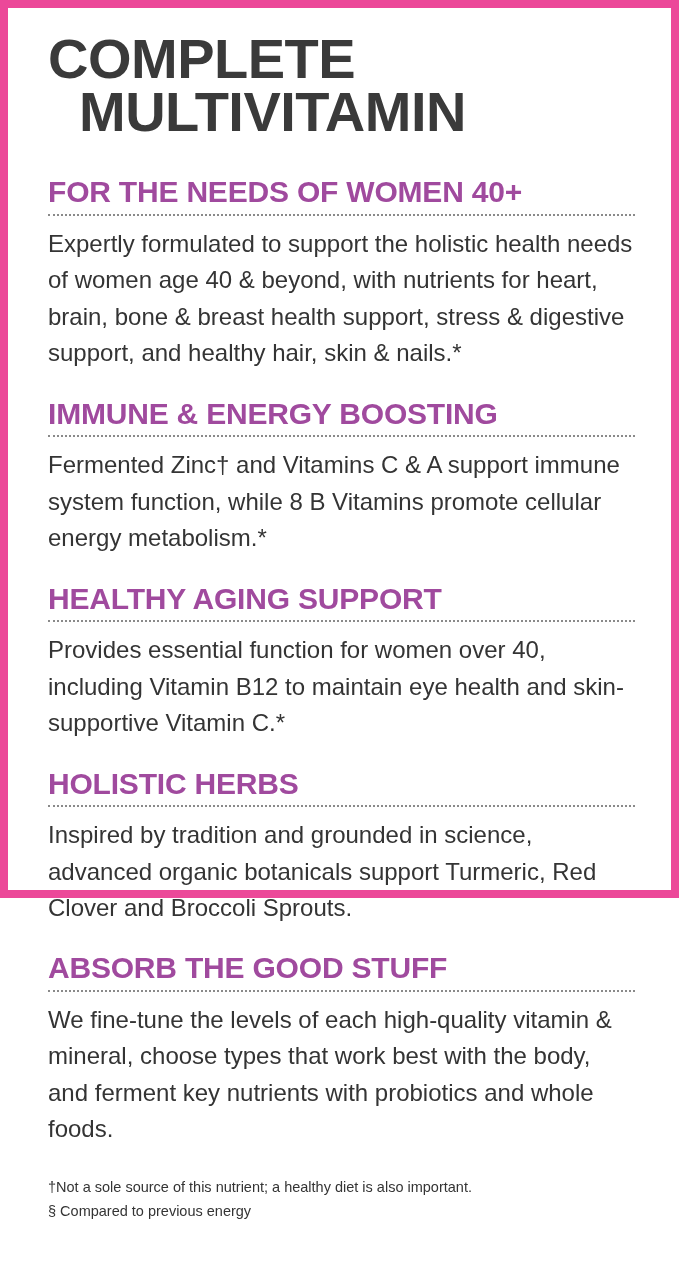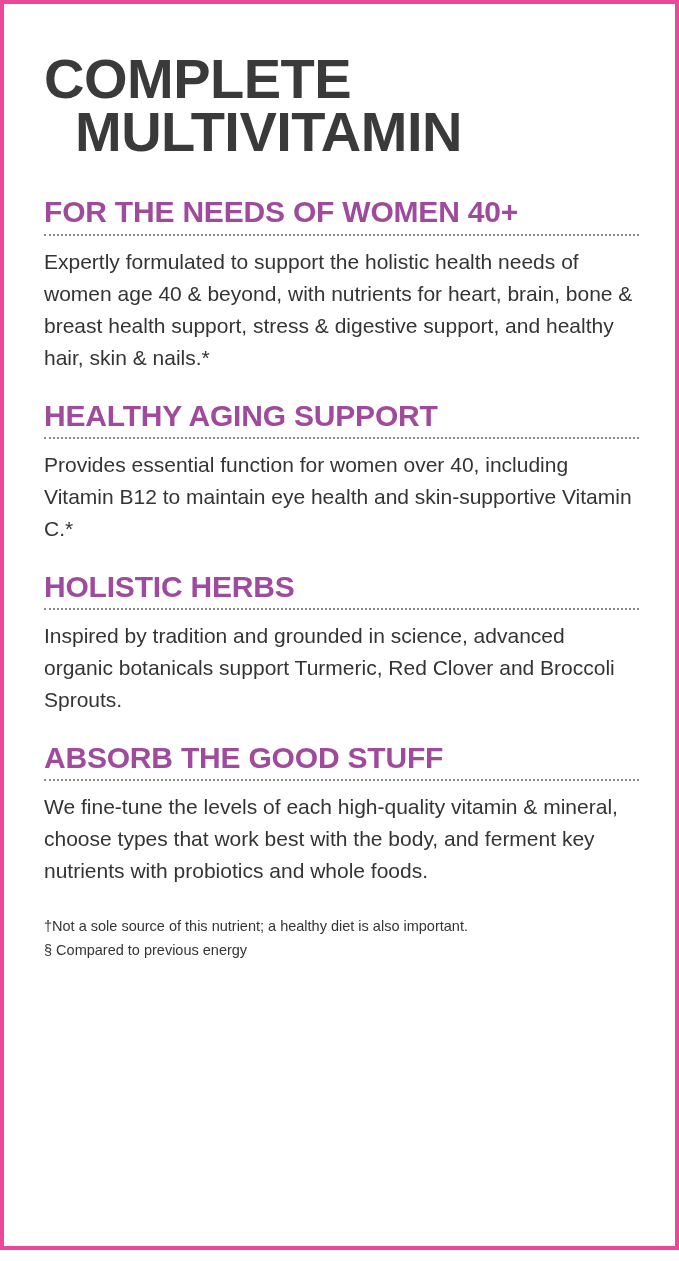--- a/index.html
+++ b/index.html
@@ -10,24 +10,24 @@
   body {
     width: 679px;
     height: 1261px;
     font-family: "Liberation Sans", sans-serif;
     -webkit-font-smoothing: antialiased;
   }
   .panel {
     position: relative;
     box-sizing: border-box;
     width: 679px;
-    height: 1250px;
+    height: 898px;
     background: #ffffff;
-    border: 4px solid #ec4899;
-    padding: 40px 36px 18px 40px;
+    border: 8px solid #ec4899;
+    padding: 16px 36px 18px 40px;
   }
   .title {
     color: #3a3a3a;
     font-weight: bold;
     font-size: 56px;
     line-height: 0.95;
     letter-spacing: -0.5px;
     margin: 8px 0 0 0;
     text-transform: uppercase;
     font-stretch: condensed;
@@ -56,21 +56,21 @@
     display: block;
   }
   .rule {
     border: 0;
     border-top: 2px dotted #8a8a8a;
     margin: 6px 0 10px 0;
     height: 0;
   }
   .body-text {
     color: #343434;
-    font-size: 21px;
+    font-size: 24px;
     line-height: 1.52;
     margin: 0;
   }
   .footnotes {
     margin-top: 29px;
   }
   .footnote {
     color: #343434;
     font-size: 14.5px;
     line-height: 1.5;
@@ -88,20 +88,25 @@
   </h1>
 
   <div class="sections">
 
     <div class="section">
       <span class="sec-head">FOR THE NEEDS OF WOMEN 40+</span>
       <hr class="rule">
       <p class="body-text">Expertly formulated to support the holistic health needs of women age 40 &amp; beyond, with nutrients for heart, brain, bone &amp; breast health support, stress &amp; digestive support, and healthy hair, skin &amp; nails.*</p>
     </div>
 
+    <div class="section">
+      <span class="sec-head">IMMUNE &amp; ENERGY BOOSTING</span>
+      <hr class="rule">
+      <p class="body-text">Fermented Zinc† and Vitamins C &amp; A support immune system function, while 8 B Vitamins promote cellular energy metabolism.*</p>
+    </div>
 
     <div class="section">
       <span class="sec-head">HEALTHY AGING SUPPORT</span>
       <hr class="rule">
       <p class="body-text">Provides essential function for women over 40, including Vitamin B12 to maintain eye health and skin-supportive Vitamin C.*</p>
     </div>
 
     <div class="section">
       <span class="sec-head">HOLISTIC HERBS</span>
       <hr class="rule">

